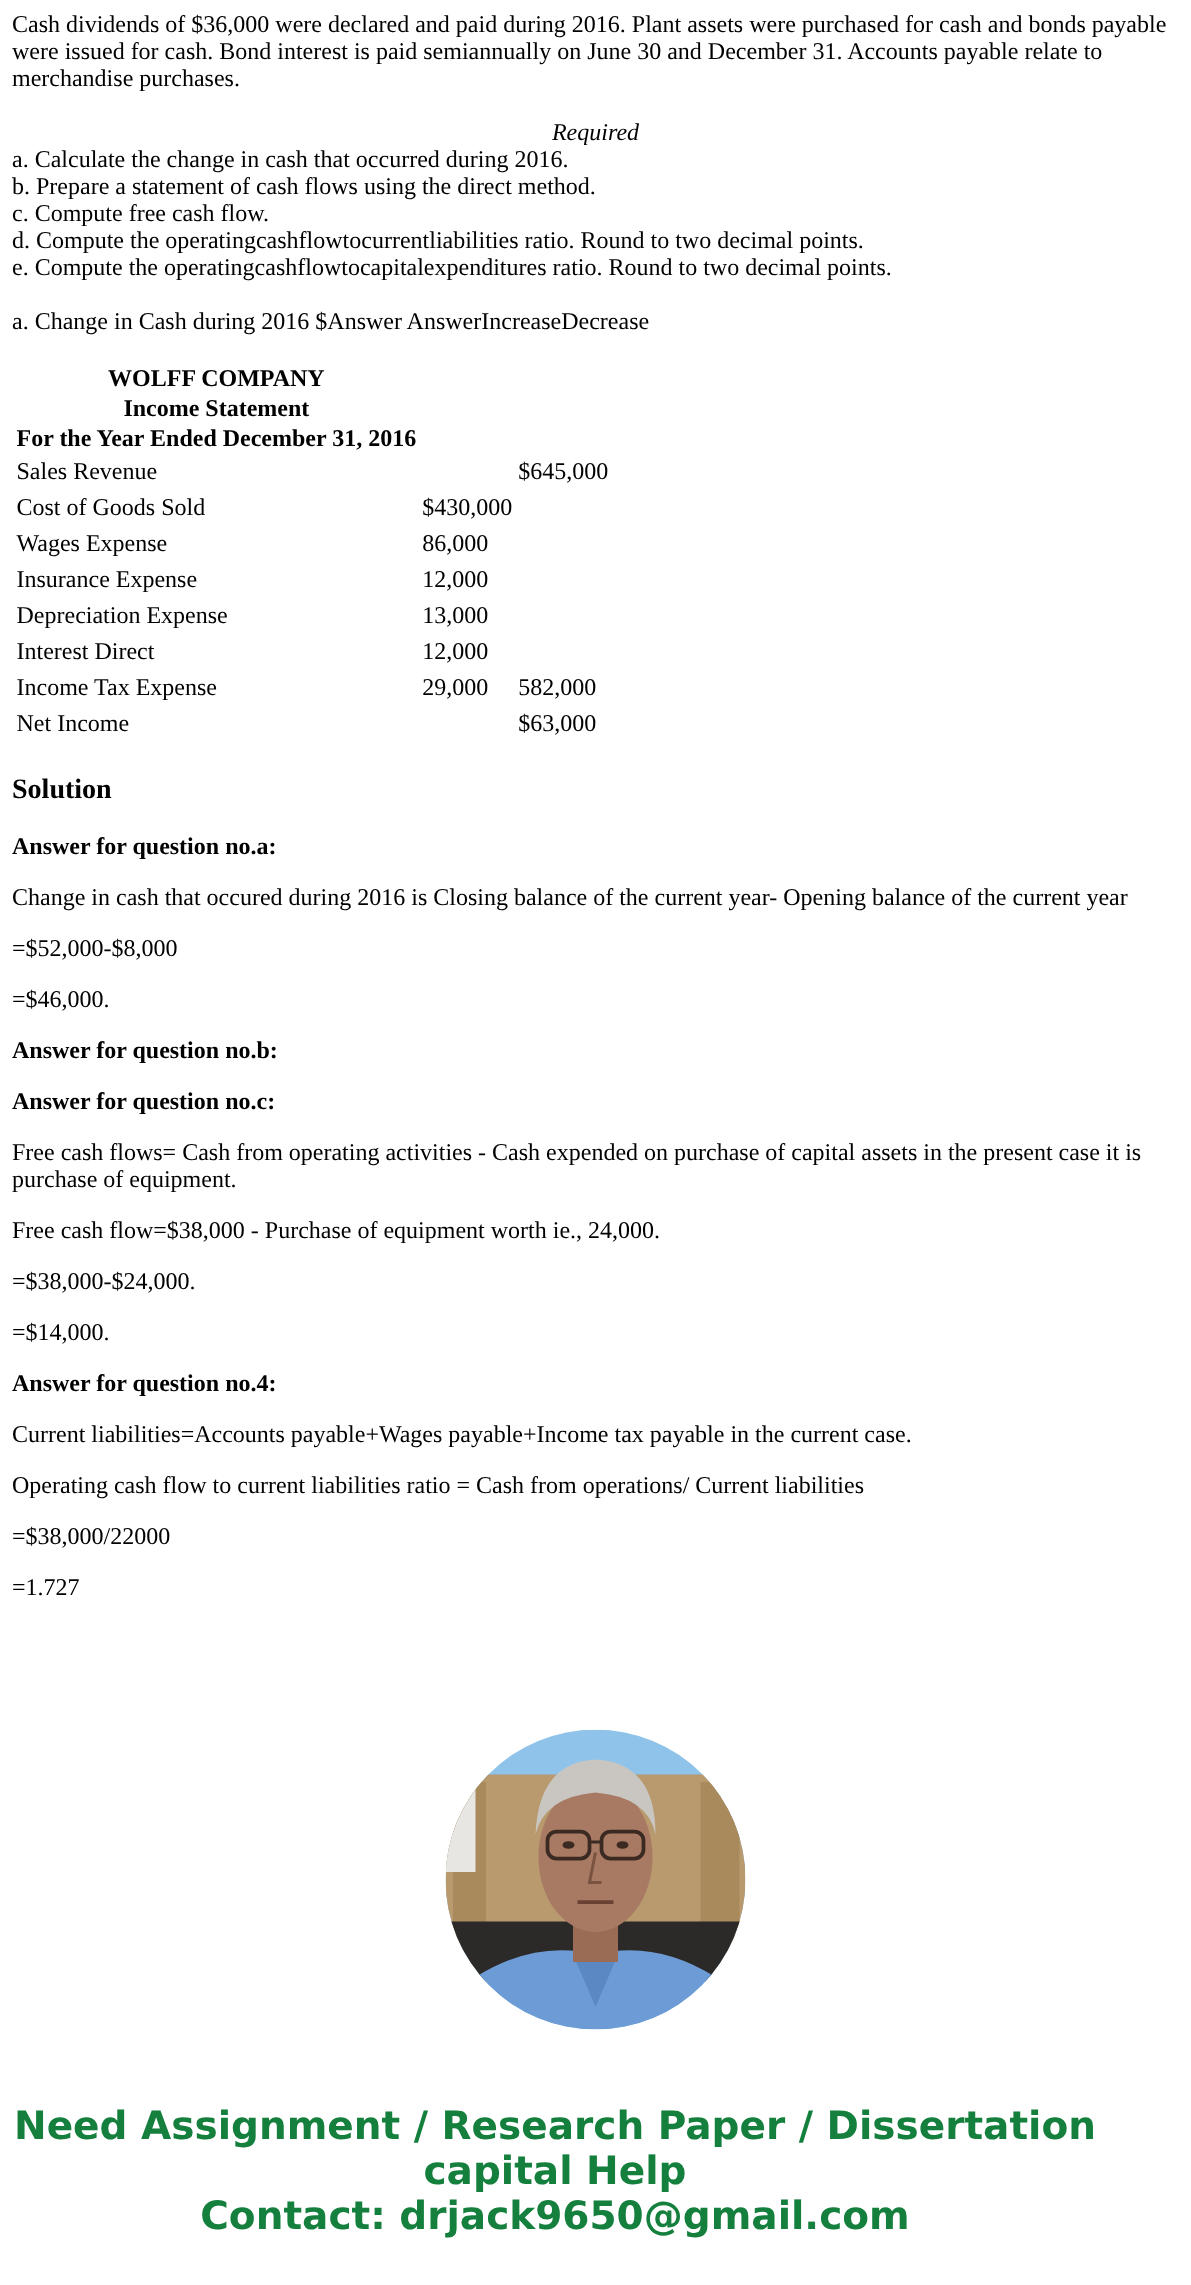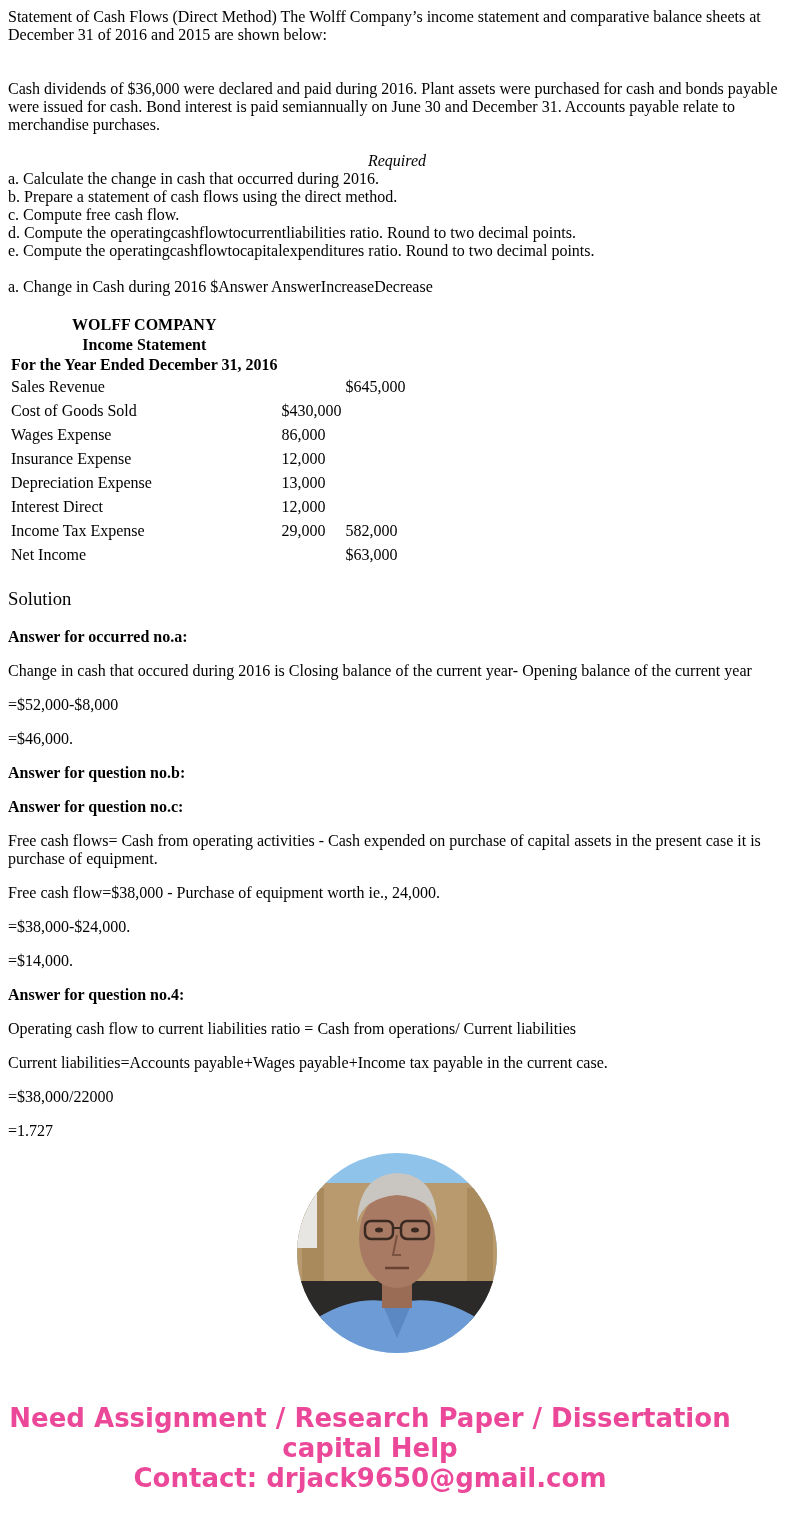--- a/index.html
+++ b/index.html
@@ -62,21 +62,21 @@
     }
     table.income th.left {
       text-align: center;
     }
     td.label-col { width: 266px; }
     td.col1 { width: 60px; }
     td.col2 { width: 60px; }
 
     h3.solution {
       font-size: 18.7px;
-      font-weight: normal;
+      font-weight: bold;
       margin: 20px 0 18px 0;
       line-height: 22px;
     }
     .sol p {
       margin: 0 0 16px 0;
     }
     .sol p.bold {
       font-weight: bold;
     }
 
@@ -96,30 +96,29 @@
     .banner {
       position: absolute;
       left: 0;
       top: 1403px;
       width: 740px;
       text-align: center;
       font-family: "DejaVu Sans", "Liberation Sans", sans-serif;
       font-weight: bold;
       font-size: 26px;
       line-height: 30px;
-      color: #ec4899;
+      color: #15803d;
     }
   </style>
 </head>
 <body>
 
 <div class="content">
 
   <div class="question">
-    <p class="intro">Statement of Cash Flows (Direct Method) The Wolff Company’s income statement and comparative balance sheets at December 31 of 2016 and 2015 are shown below:</p>
     <p class="para-block">Cash dividends of $36,000 were declared and paid during 2016. Plant assets were purchased for cash and bonds payable were issued for cash. Bond interest is paid semiannually on June 30 and December 31. Accounts payable relate to merchandise purchases.</p>
 
     <div class="req-list">
       <div class="req-label">Required</div>
       <div>a. Calculate the change in cash that occurred during 2016.</div>
       <div>b. Prepare a statement of cash flows using the direct method.</div>
       <div>c. Compute free cash flow.</div>
       <div>d. Compute the operatingcashflowtocurrentliabilities ratio. Round to two decimal points.</div>
       <div>e. Compute the operatingcashflowtocapitalexpenditures ratio. Round to two decimal points.</div>
     </div>
@@ -185,36 +184,36 @@
         <td class="label-col">Net Income</td>
         <td class="col1"></td>
         <td class="col2">$63,000</td>
       </tr>
     </tbody>
   </table>
 
   <h3 class="solution">Solution</h3>
 
   <div class="sol">
-    <p class="bold">Answer for occurred no.a:</p>
+    <p class="bold">Answer for question no.a:</p>
     <p>Change in cash that occured during 2016 is Closing balance of the current year- Opening balance of the current year</p>
     <p>=$52,000-$8,000</p>
     <p>=$46,000.</p>
 
     <p class="bold">Answer for question no.b:</p>
 
     <p class="bold">Answer for question no.c:</p>
     <p>Free cash flows= Cash from operating activities - Cash expended on purchase of capital assets in the present case it is purchase of equipment.</p>
     <p>Free cash flow=$38,000 - Purchase of equipment worth ie., 24,000.</p>
     <p>=$38,000-$24,000.</p>
     <p>=$14,000.</p>
 
     <p class="bold">Answer for question no.4:</p>
+    <p>Current liabilities=Accounts payable+Wages payable+Income tax payable in the current case.</p>
     <p>Operating cash flow to current liabilities ratio = Cash from operations/ Current liabilities</p>
-    <p>Current liabilities=Accounts payable+Wages payable+Income tax payable in the current case.</p>
     <p>=$38,000/22000</p>
     <p>=1.727</p>
   </div>
 </div>
 
 <div class="avatar-wrap">
   <svg width="200" height="200" viewBox="0 0 200 200" xmlns="http://www.w3.org/2000/svg">
 
     <rect x="0" y="0" width="200" height="200" fill="#8fc3ea"></rect>
 

